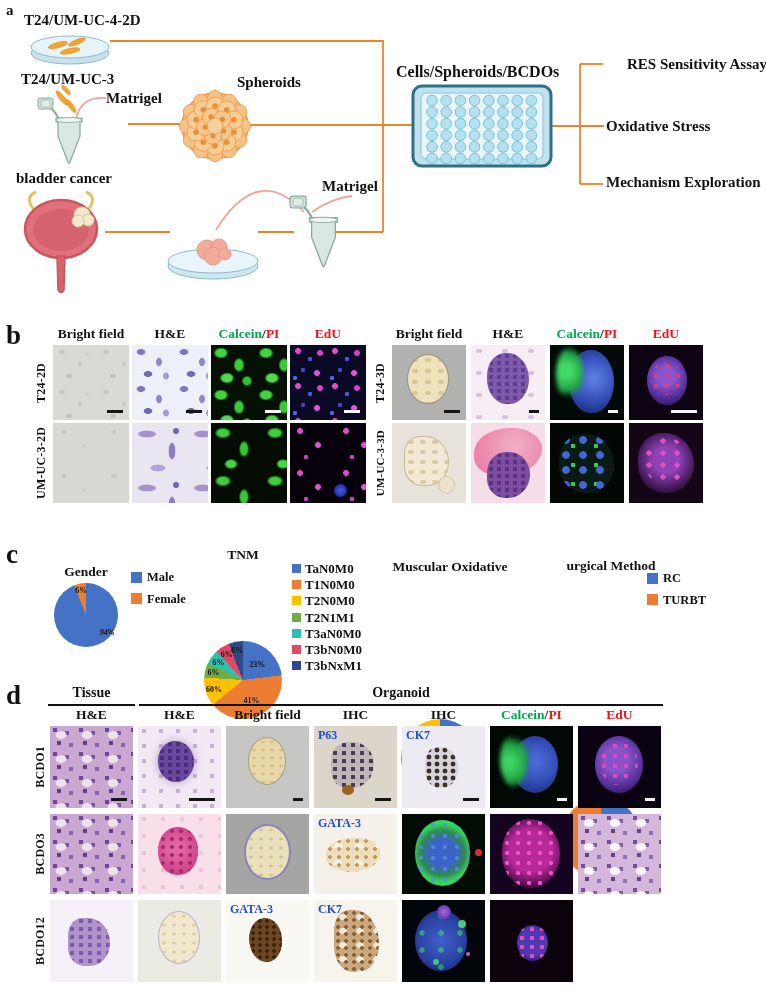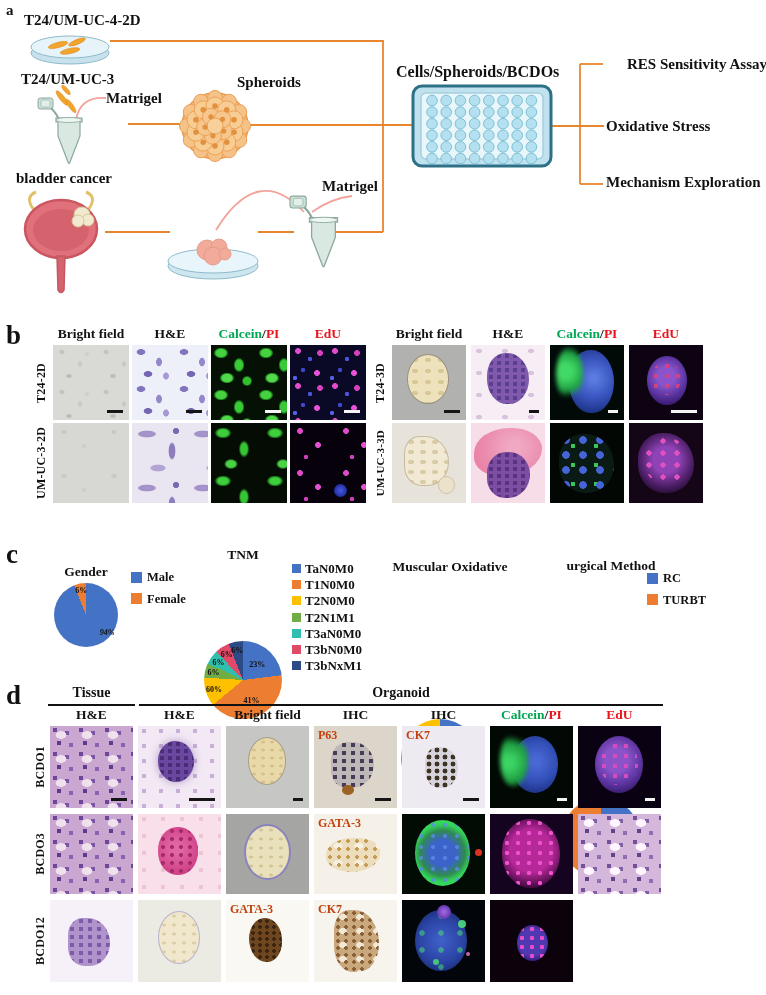--- a/index.html
+++ b/index.html
@@ -90,21 +90,21 @@
   .d3-bf::before{left:24%;top:14%;width:48%;height:62%;border-radius:50%;background-color:#f0e7cd;background-image:radial-gradient(3px 2px at 5px 4px,#ddd0a8 72%,transparent 84%);background-size:10px 9px;border:1px solid #b9b2ce}
   .d3-i1{background:#faf8f3}
   .d3-i1::before{left:28%;top:22%;width:40%;height:54%;border-radius:48% 52% 46% 54%;background-color:#6e4720;background-image:radial-gradient(2.5px 2.5px at 4px 3px,#3c2510 72%,transparent 84%);background-size:7px 6px}
   .d3-i2{background:#f7f4ee}
   .d3-i2::before{left:24%;top:12%;width:54%;height:76%;border-radius:38% 62% 52% 48%;background-color:#c9a87e;background-image:radial-gradient(2.5px 2.5px at 4px 3px,#8a6034 72%,transparent 84%),radial-gradient(5px 4px at 9px 7px,#f0e7d6 70%,transparent 82%);background-size:8px 7px,17px 14px}
   .d3-cal{background:#02060a}
   .d3-cal::before{left:16%;top:12%;width:62%;height:74%;border-radius:50%;background-image:radial-gradient(4px 4px at 7px 6px,rgba(70,220,120,.55) 60%,transparent 78%),radial-gradient(circle at 50% 50%,#3e5ec8 5%,#2b44a4 55%,#16276e 90%);background-size:19px 17px,100% 100%;background-repeat:repeat,no-repeat}
   .d3-cal::after{left:42%;top:6%;width:14px;height:14px;border-radius:50%;background:radial-gradient(circle,#a66ae0,#6438b0 70%,transparent 95%);box-shadow:18px 12px 0 -3px rgba(80,220,130,.9),-8px 50px 0 -4px rgba(70,210,120,.9),24px 42px 0 -5px rgba(230,120,200,.85)}
   .d3-edu{background:#0b020b}
   .d3-edu::before{left:32%;top:30%;width:38%;height:44%;border-radius:50%;background-image:radial-gradient(3px 3px at 5px 4px,#e84cc8 68%,transparent 80%),radial-gradient(circle at 50% 48%,#5038b0 0 55%,#2a1668 85%,transparent 98%);background-size:10px 9px,100% 100%;background-repeat:repeat,no-repeat}
-  .ihc-tag{position:absolute;top:2px;left:4px;font-size:12px;font-weight:700;color:#c2410c;z-index:3}
+  .ihc-tag{position:absolute;top:2px;left:4px;font-size:12px;font-weight:700;color:#1d4ed8;z-index:3}
   
   .pie{position:relative;border-radius:50%}
   .pct{position:absolute;transform:translate(-50%,-50%);font-size:8px;font-weight:700;color:#111;white-space:nowrap}
   .ctitle{position:absolute;font-size:13.5px;text-align:center;white-space:nowrap}
   .legend{position:absolute}
   .li{display:flex;align-items:center;font-size:12.5px;line-height:1;margin-bottom:9px;white-space:nowrap}
   .li .sw{display:inline-block;width:11px;height:11px;margin-right:5px;flex:0 0 auto}
   .legend.tight .li{font-size:13px;margin-bottom:3.2px}
   .legend.tight .li .sw{width:9px;height:9px;margin-right:4px}
   

